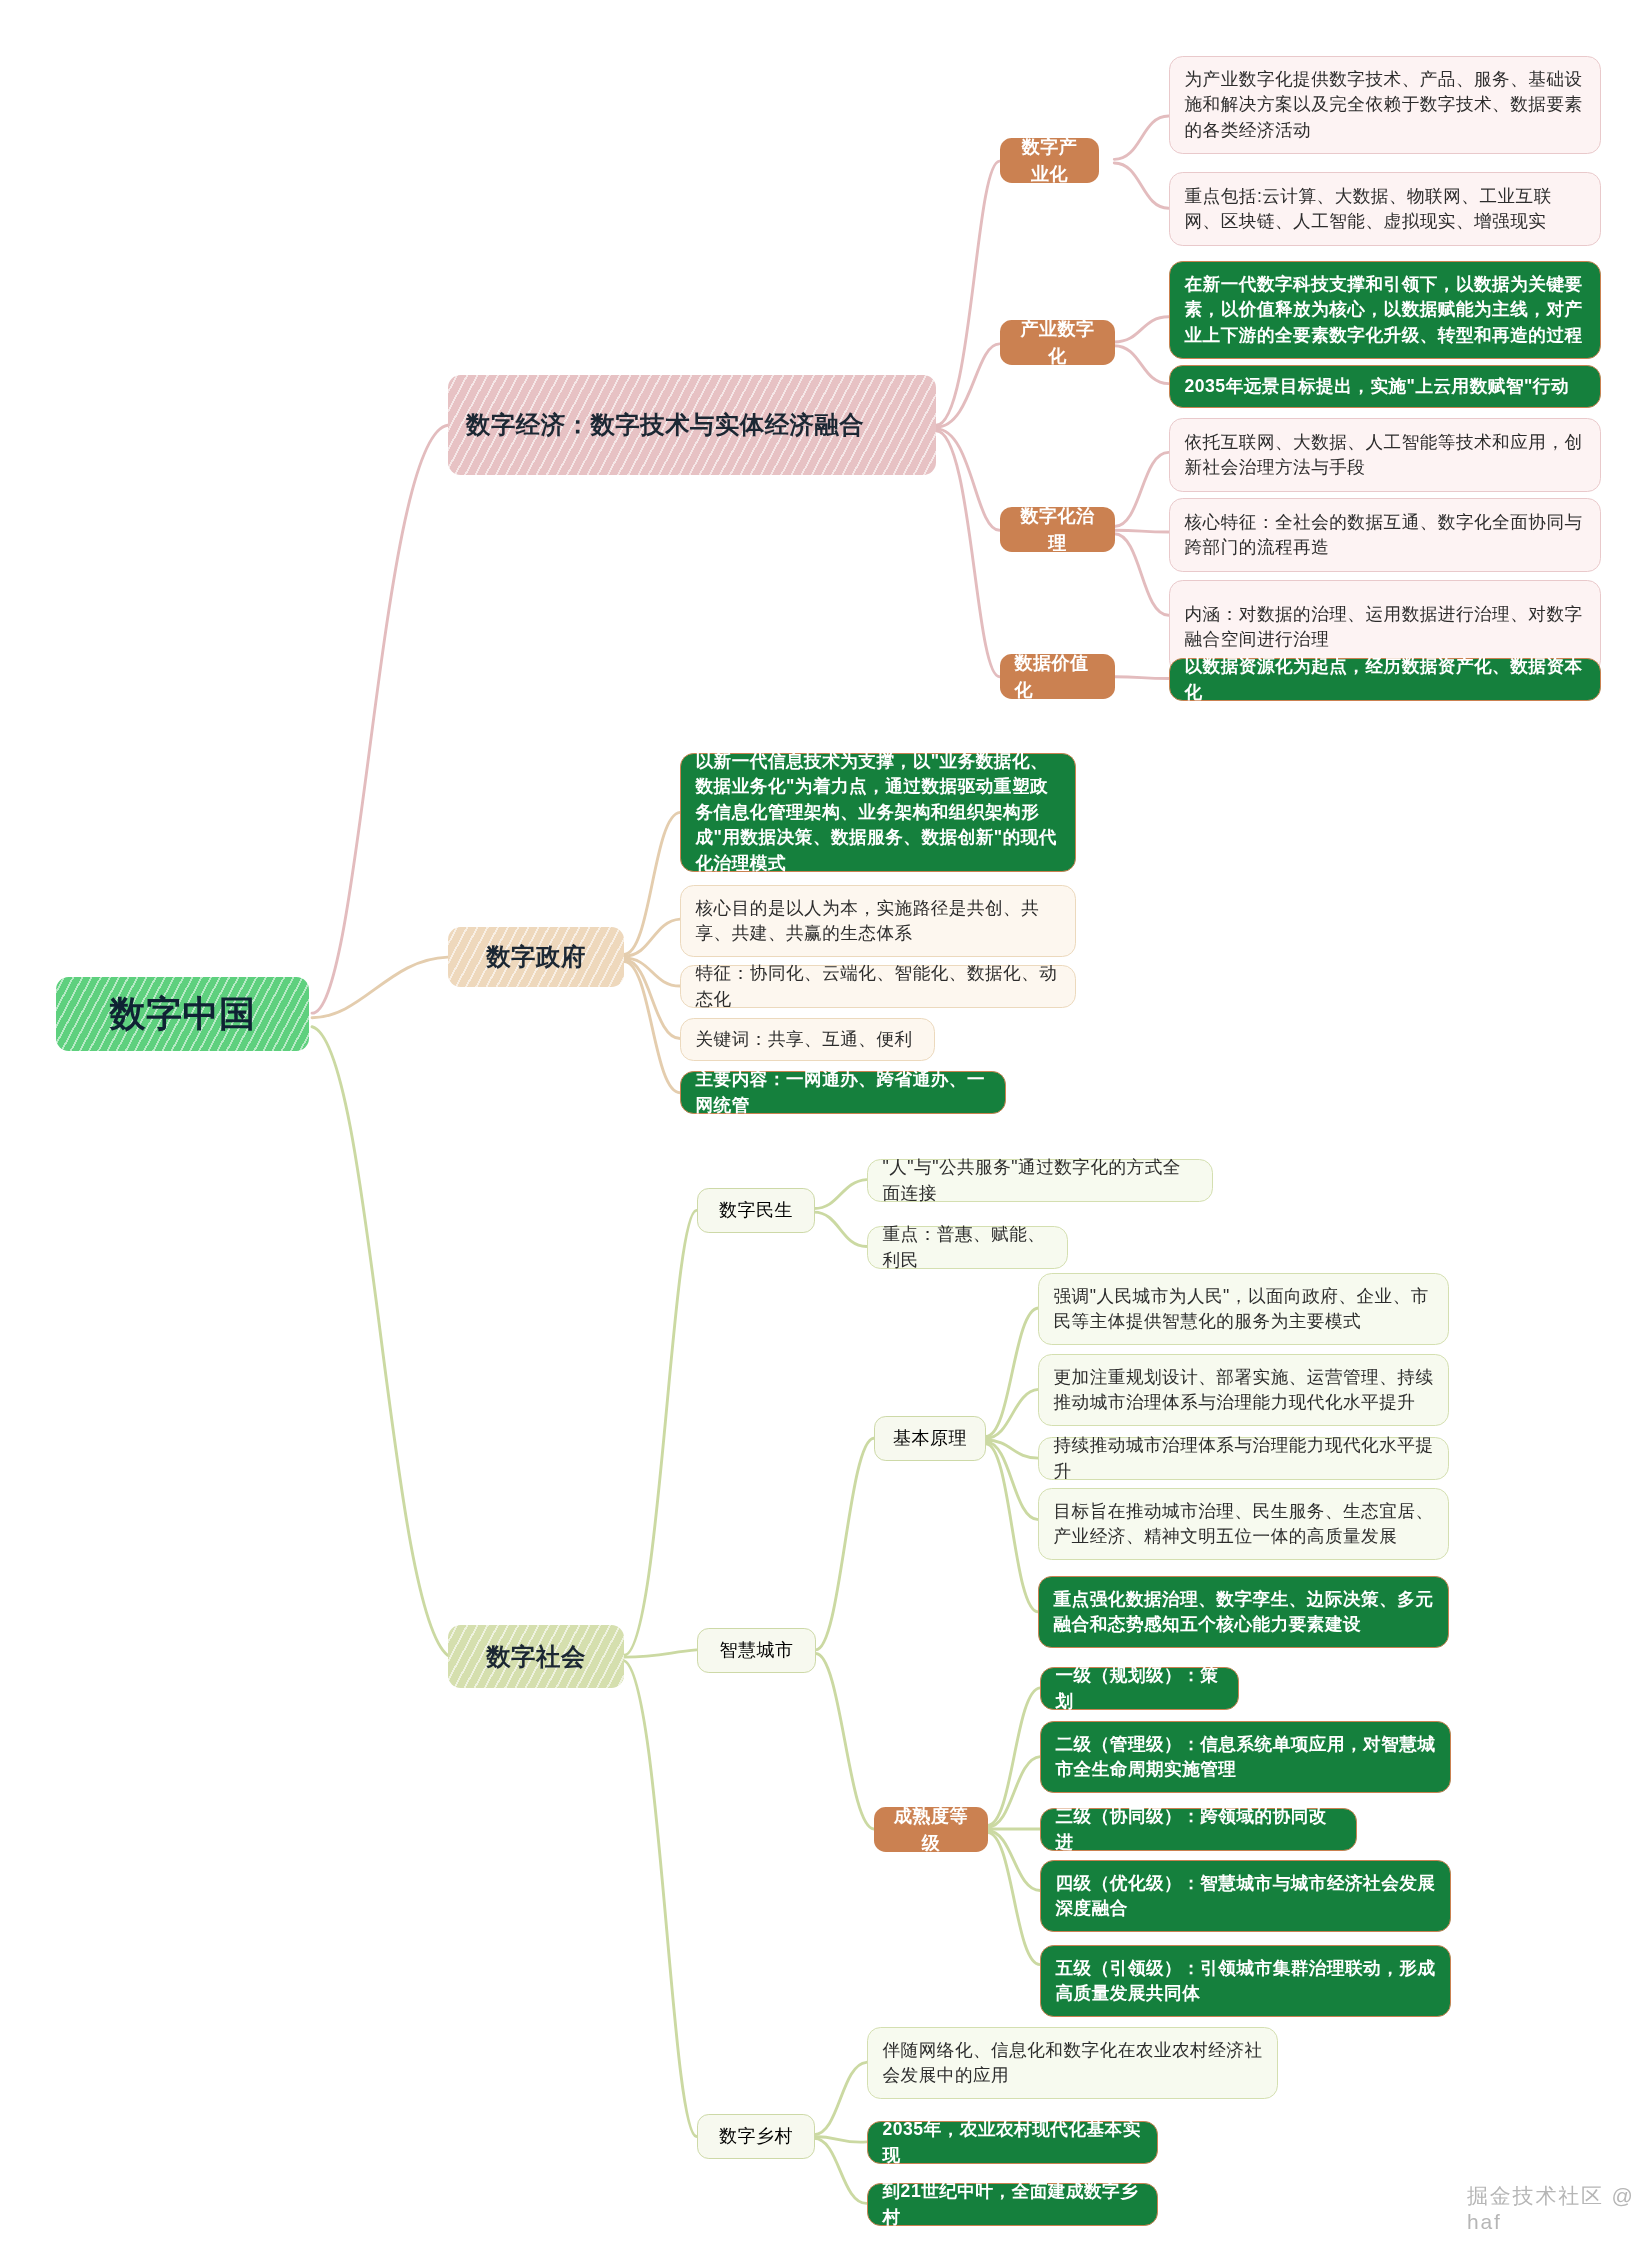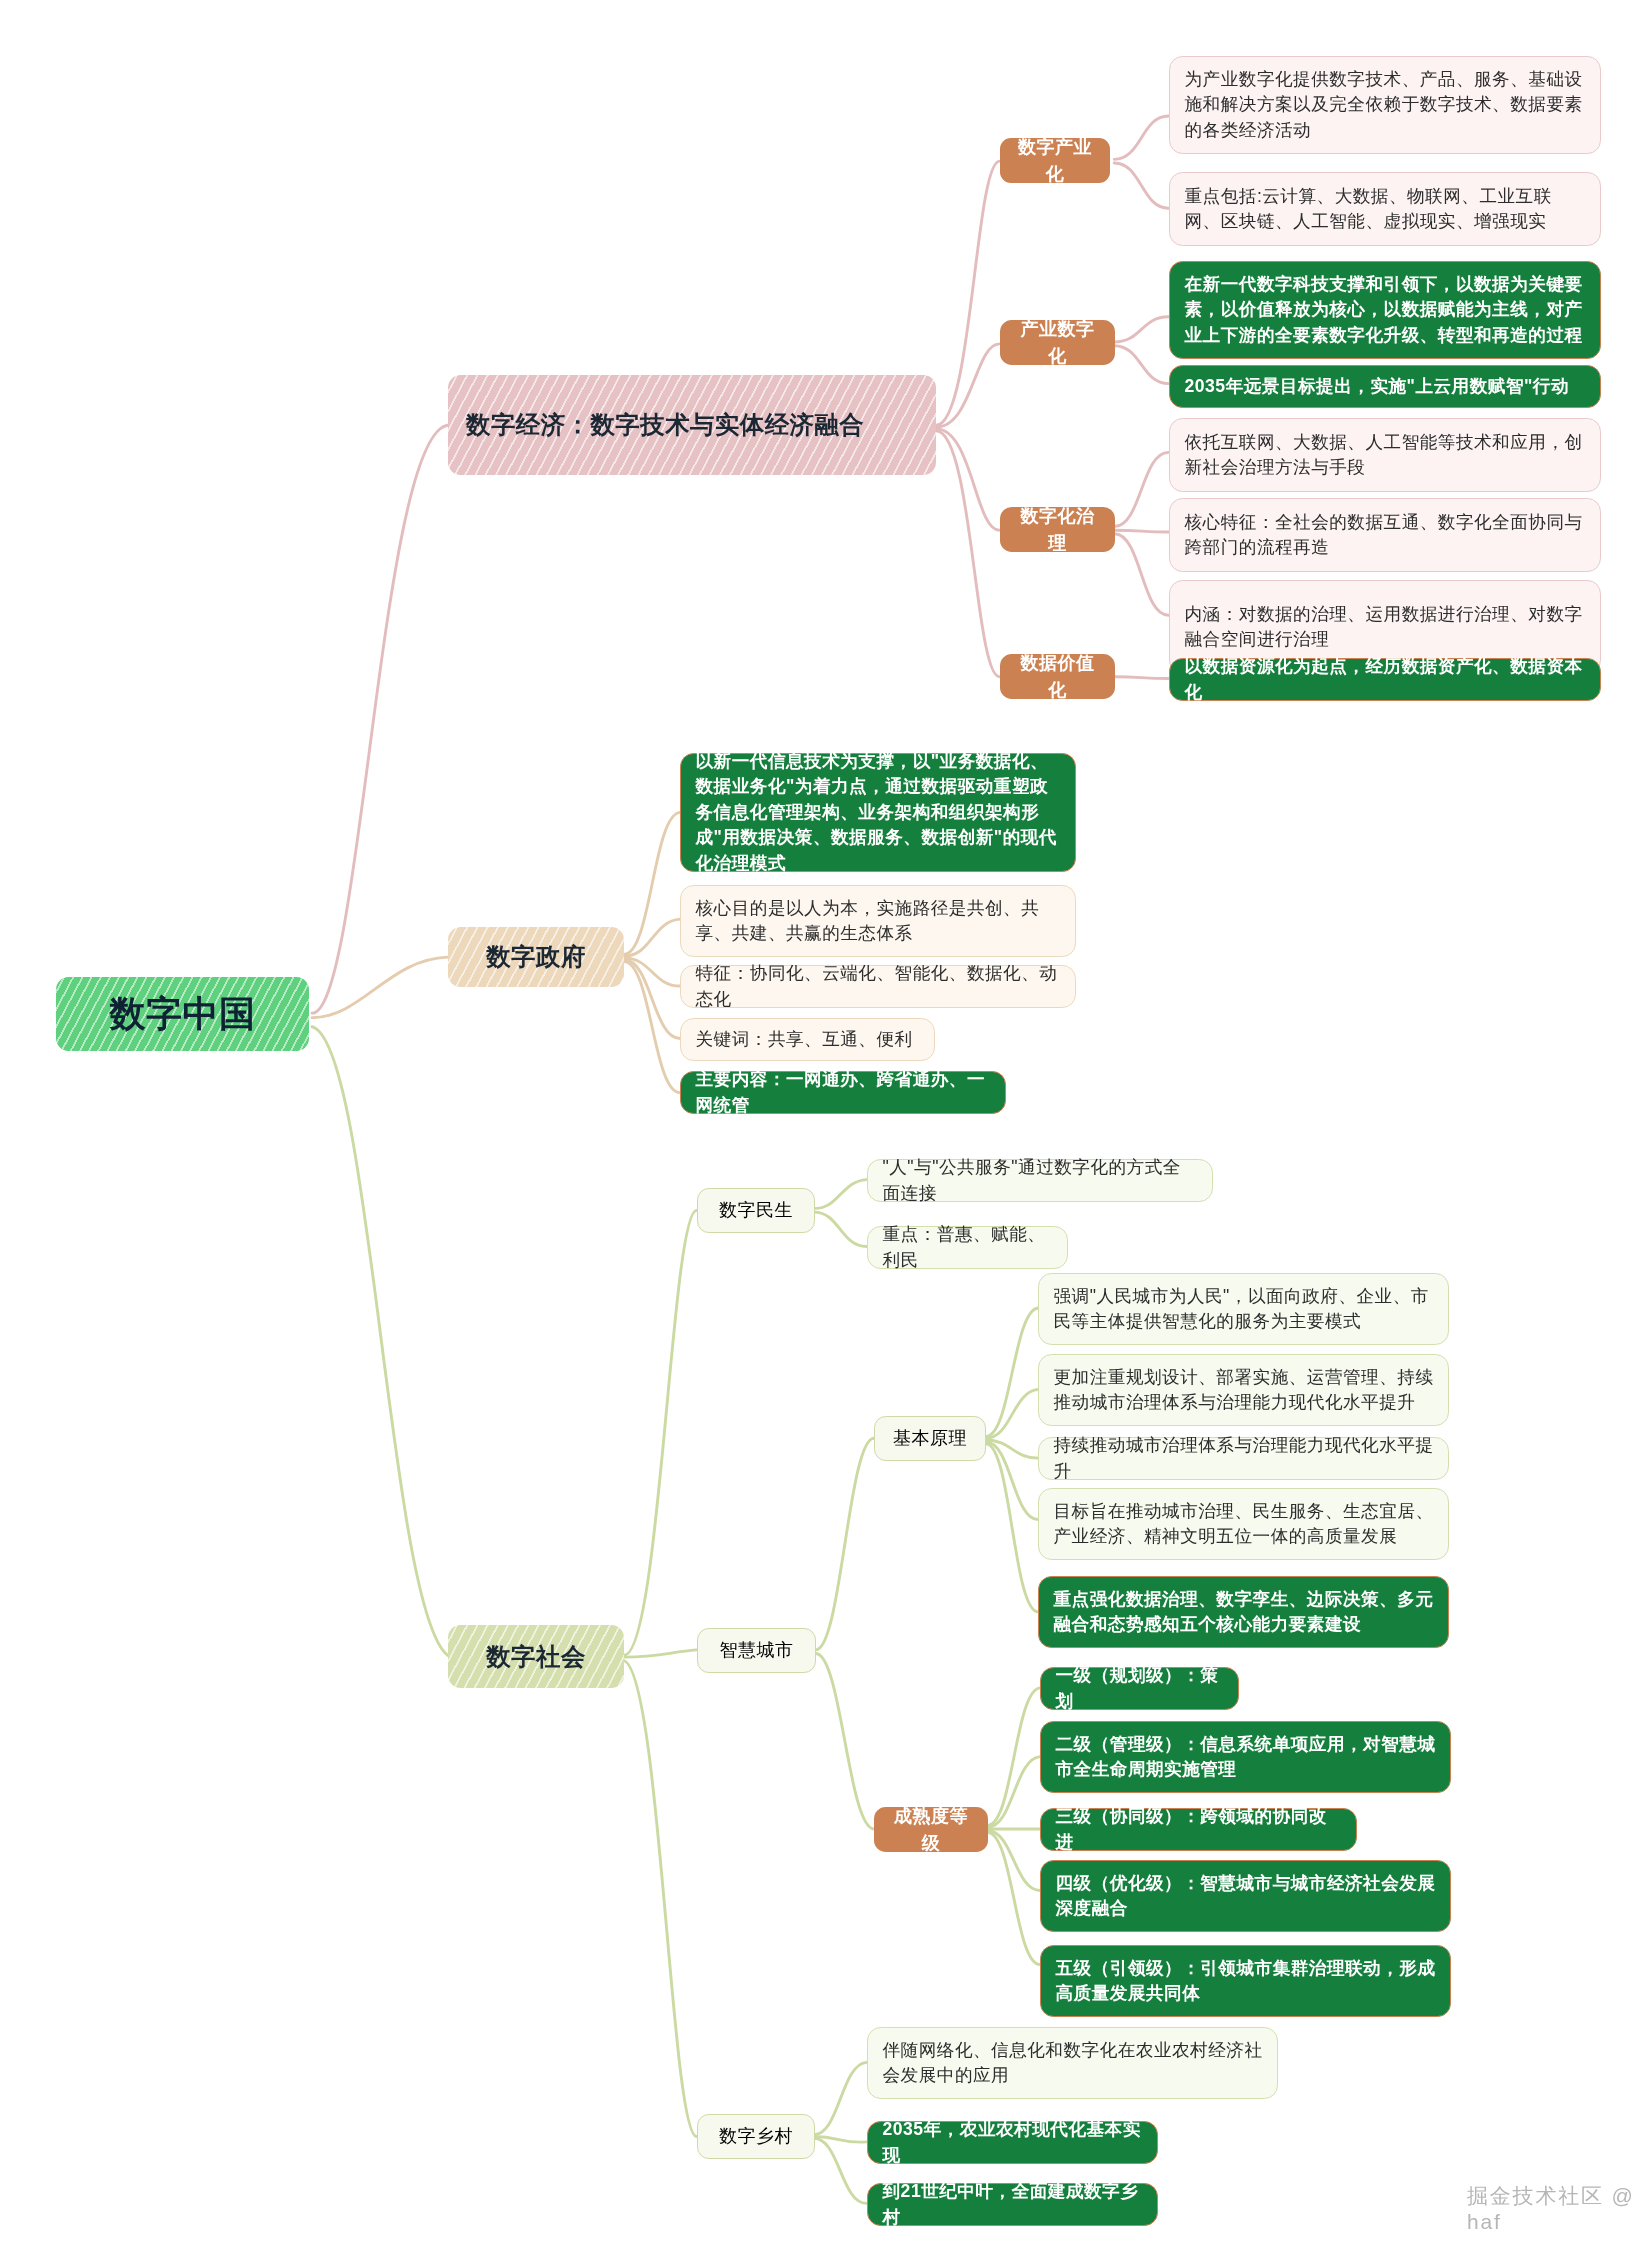--- a/index.html
+++ b/index.html
@@ -144,21 +144,21 @@
   </svg>
 
   <div class="node root" style="left:56px;top:977px;width:253px;height:74px;justify-content:center;">
     <span class="txt" style="text-align:center;">数字中国</span>
   </div>
 
   <div class="node lvl1 pink" style="left:448px;top:375px;width:488px;height:100px;">
     <span class="txt">数字经济：数字技术与实体经济融合</span>
   </div>
 
-  <div class="node chip" style="left:1000px;top:138px;width:110px;height:45px;justify-content:center;border-radius:11px;">
+  <div class="node chip" style="left:1000px;top:138px;width:99px;height:45px;justify-content:center;">
     <span class="txt" style="text-align:center;">数字产业化</span>
   </div>
   <div class="node leaf pink-out" style="left:1169px;top:56px;width:432px;height:98px;">
     <span class="txt">为产业数字化提供数字技术、产品、服务、基础设施和解决方案以及完全依赖于数字技术、数据要素的各类经济活动</span>
   </div>
   <div class="node leaf pink-out" style="left:1169px;top:172px;width:432px;height:74px;">
     <span class="txt">重点包括:云计算、大数据、物联网、工业互联网、区块链、人工智能、虚拟现实、增强现实</span>
   </div>
 
   <div class="node chip" style="left:1000px;top:320px;width:115px;height:45px;justify-content:center;">
@@ -178,21 +178,21 @@
     <span class="txt">依托互联网、大数据、人工智能等技术和应用，创新社会治理方法与手段</span>
   </div>
   <div class="node leaf pink-out" style="left:1169px;top:498px;width:432px;height:74px;">
     <span class="txt">核心特征：全社会的数据互通、数字化全面协同与跨部门的流程再造</span>
   </div>
   <div class="node leaf pink-out" style="left:1169px;top:580px;width:432px;height:94px;">
     <span class="txt">内涵：对数据的治理、运用数据进行治理、对数字融合空间进行治理</span>
   </div>
 
   <div class="node chip" style="left:1000px;top:654px;width:115px;height:45px;justify-content:center;">
-    <span class="txt" style="text-align:center;">数据价值化</span>
+    <span class="txt" style="text-align:left;">数据价值化</span>
   </div>
   <div class="node leaf orange-fill" style="left:1169px;top:658px;width:432px;height:43px;">
     <span class="txt">以数据资源化为起点，经历数据资产化、数据资本化</span>
   </div>
 
   <div class="node lvl1 tan" style="left:448px;top:927px;width:176px;height:60px;justify-content:center;">
     <span class="txt" style="text-align:center;">数字政府</span>
   </div>
   <div class="node leaf orange-fill" style="left:680px;top:753px;width:396px;height:119px;">
     <span class="txt">以新一代信息技术为支撑，以"业务数据化、数据业务化"为着力点，通过数据驱动重塑政务信息化管理架构、业务架构和组织架构形成"用数据决策、数据服务、数据创新"的现代化治理模式</span>

